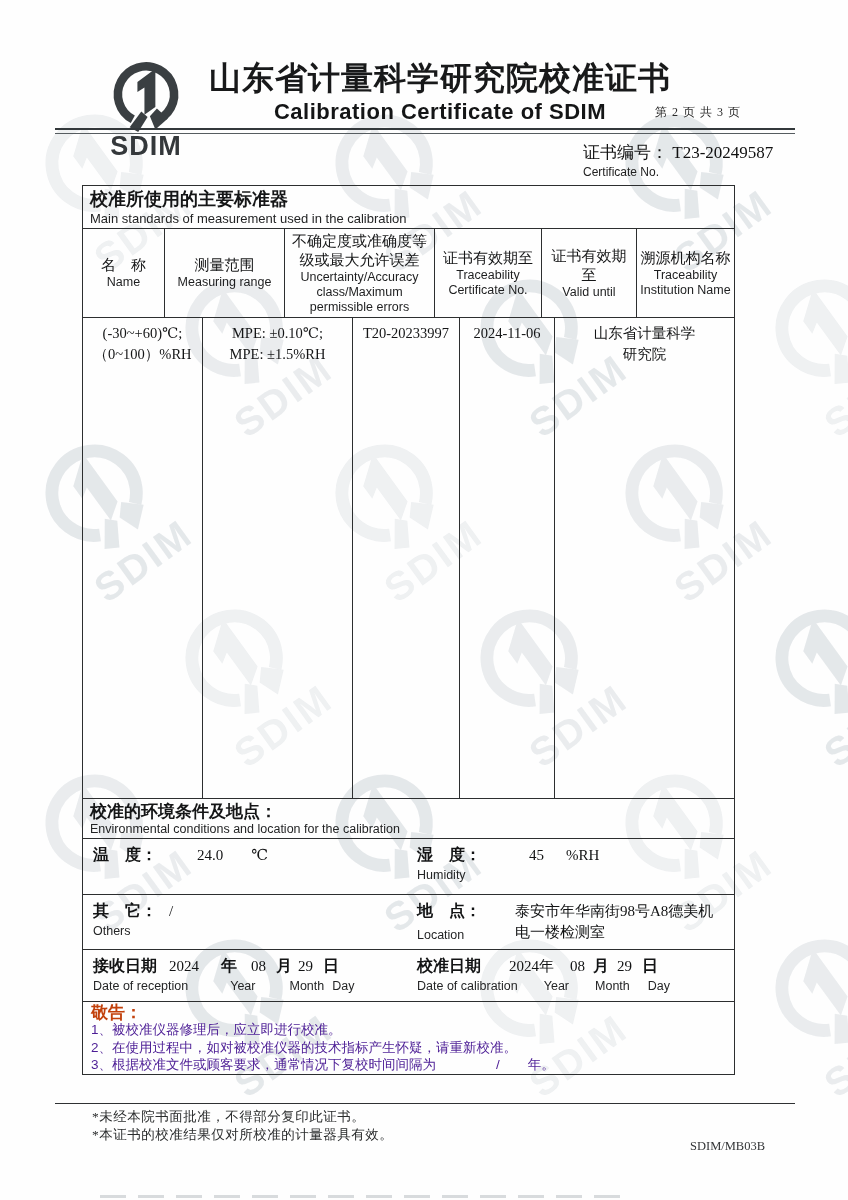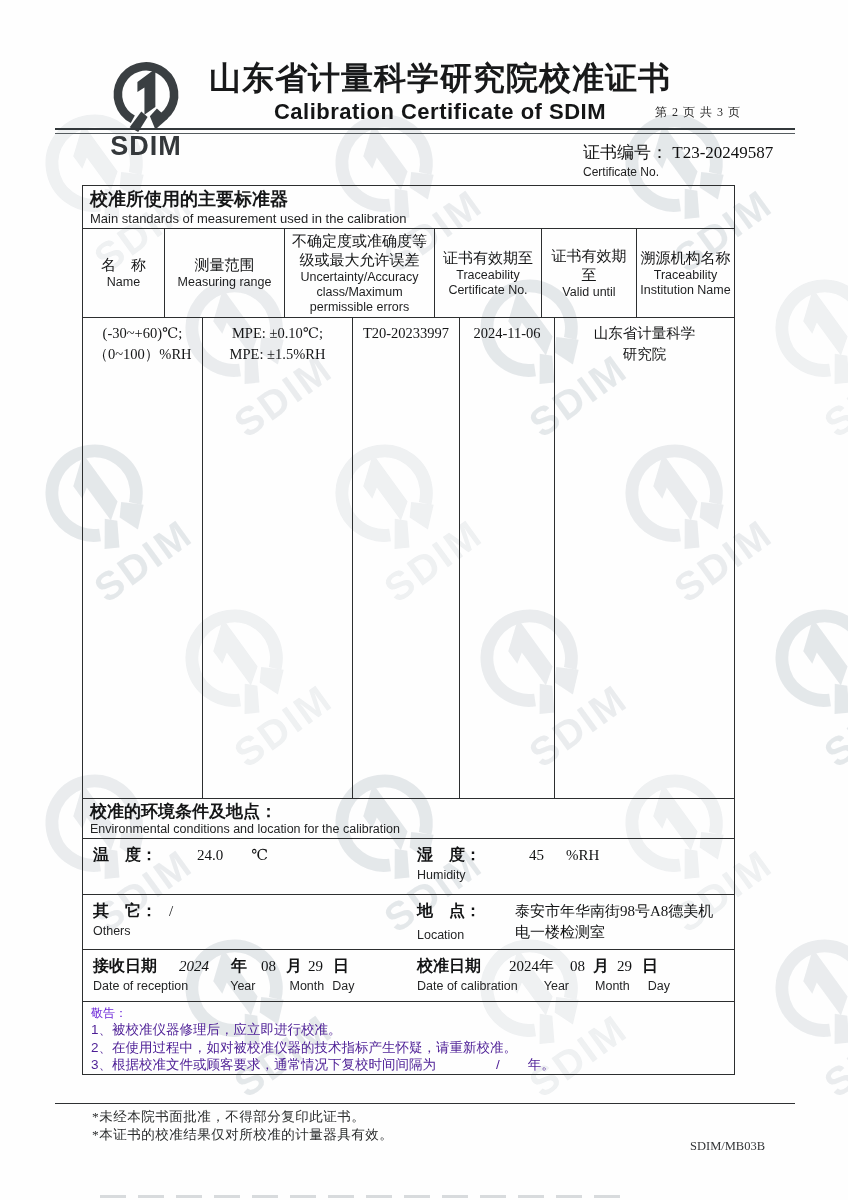--- a/index.html
+++ b/index.html
@@ -61,21 +61,21 @@
   .r-temp{height:57px;} .r-oth{height:55px;} .r-date{height:53px;}
 
   .loc-wrap{display:flex;}
   .loc-left{width:98px;flex:none;}
   .loc-val{flex:1;font-size:15px;line-height:21px;color:#121314;padding-right:6px;}
 
   .date-line{display:flex;align-items:baseline;white-space:pre;}
   .date-en{display:flex;font-size:12.5px;color:#242526;margin-top:2px;white-space:pre;}
 
   .notice{padding:3px 8px 0 8px;}
-  .notice .nt{font-size:12px;font-weight:400;color:#6d28d9;line-height:16px;}
+  .notice .nt{font-size:17px;font-weight:700;color:#c2410c;line-height:16px;}
   .notice .ni{font-size:13.5px;color:#4c1d95;line-height:17.5px;display:flex;}
 
   
   .footer-rule{left:55px;top:1103px;width:740px;border-top:1.6px solid #2f3133;z-index:2;}
   .fnote1{left:92px;top:1108px;font-size:13.5px;color:#2a2c2d;z-index:2;letter-spacing:.5px;}
   .fnote2{left:92px;top:1126px;font-size:13.5px;color:#2a2c2d;z-index:2;letter-spacing:.5px;}
   .formcode{left:690px;top:1139px;font-size:12.5px;color:#333537;z-index:2;}
   .bottom-streak{left:100px;top:1195px;width:520px;height:3px;z-index:2;opacity:.55;
     background:repeating-linear-gradient(90deg,#b9bec2 0 26px,transparent 26px 38px);}
 </style>
@@ -353,21 +353,21 @@
           </div>
           <div class="loc-val serif">泰安市年华南街98号A8德美机电一楼检测室</div>
         </div>
       </div>
     </div>
 
     <div class="trow split-row r-date">
       <div class="half-l">
         <div class="date-line">
           <span class="zh-label">接收日期</span>
-          <span class="val serif" style="margin-left:22px;font-style:italic;">2024</span>
+          <span class="val serif" style="margin-left:12px;">2024</span>
           <span class="zh-label" style="margin-left:22px;">年</span>
           <span class="val serif" style="margin-left:14px;">08</span>
           <span class="zh-label" style="margin-left:10px;">月</span>
           <span class="val serif" style="margin-left:6px;">29</span>
           <span class="zh-label" style="margin-left:10px;">日</span>
         </div>
         <div class="date-en">
           <span>Date of reception</span>
           <span style="margin-left:42px;">Year</span>
           <span style="margin-left:34px;">Month</span>

